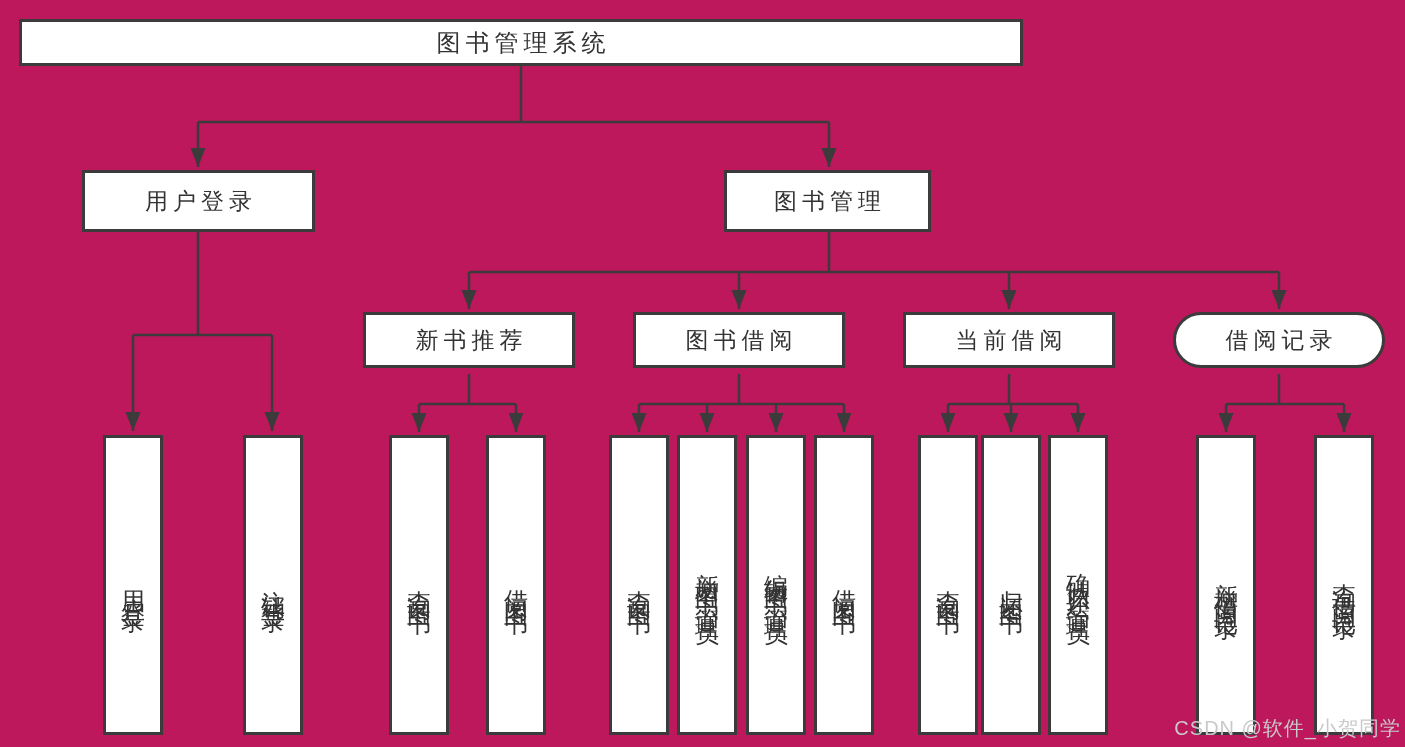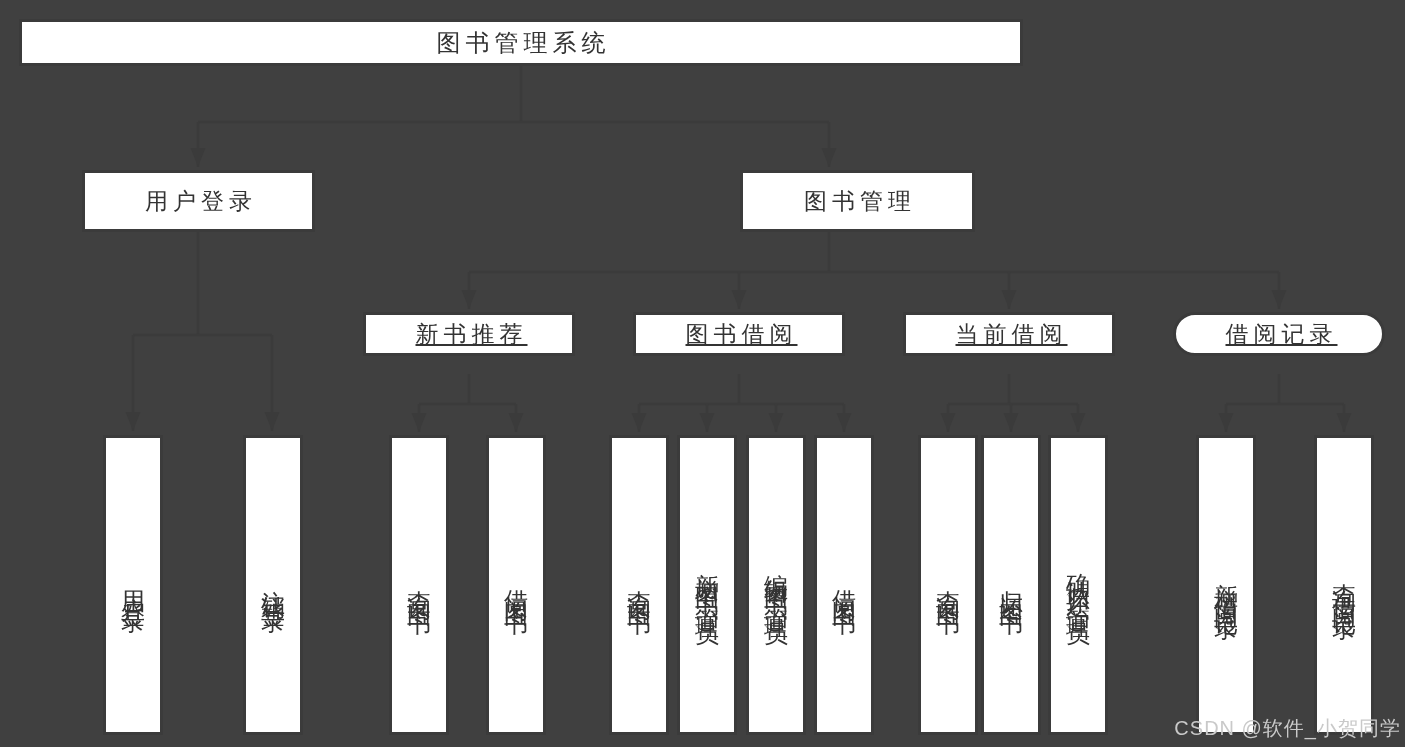--- a/index.html
+++ b/index.html
@@ -1,20 +1,20 @@
 <!DOCTYPE html>
 <html><head>
 <meta charset="utf-8">
 <style>
   html, body { margin: 0; padding: 0; background: #ffffff; }
   #stage {
     position: relative;
     width: 1405px;
     height: 747px;
-    background: #404040;
+    background: #be185d;
     overflow: hidden;
     font-family: "Liberation Sans", sans-serif;
     color: #333333;
   }
   #connectors {
     position: absolute;
     left: 0; top: 0;
     width: 1405px; height: 747px;
     z-index: 1;
   }
@@ -43,21 +43,21 @@
   }
   .leaf .lbl {
     writing-mode: vertical-rl;
     font-size: 24px;
     letter-spacing: 7px;
     text-indent: 0;
     line-height: 1;
     white-space: nowrap;
   }
   .lvl2 { top: 170px; height: 62px; }
-  .lvl3 { top: 312px; height: 44px; width: 212px; text-decoration: underline; }
+  .lvl3 { top: 312px; height: 56px; width: 212px; }
   #watermark {
     position: absolute;
     right: 4px;
     bottom: 5px;
     z-index: 10;
     font-size: 20px;
     color: #c9c9c9;
     letter-spacing: 1px;
     white-space: nowrap;
     margin-top: 36px;
@@ -132,21 +132,21 @@
     </g>
   </svg>
 
   <div class="box root-box" style="left:19px; top:19px; width:1004px; height:47px;">
     <span class="lbl">图书管理系统</span>
   </div>
 
   <div class="box lvl2" style="left:82px; width:233px;">
     <span class="lbl">用户登录</span>
   </div>
-  <div class="box lvl2" style="left:740px; width:235px;justify-content:center;">
+  <div class="box lvl2" style="left:724px; width:207px;justify-content:center;">
     <span class="lbl">图书管理</span>
   </div>
 
   <div class="box lvl3" style="left:363px;">
     <span class="lbl">新书推荐</span>
   </div>
   <div class="box lvl3" style="left:633px;">
     <span class="lbl">图书借阅</span>
   </div>
   <div class="box lvl3" style="left:903px;">

